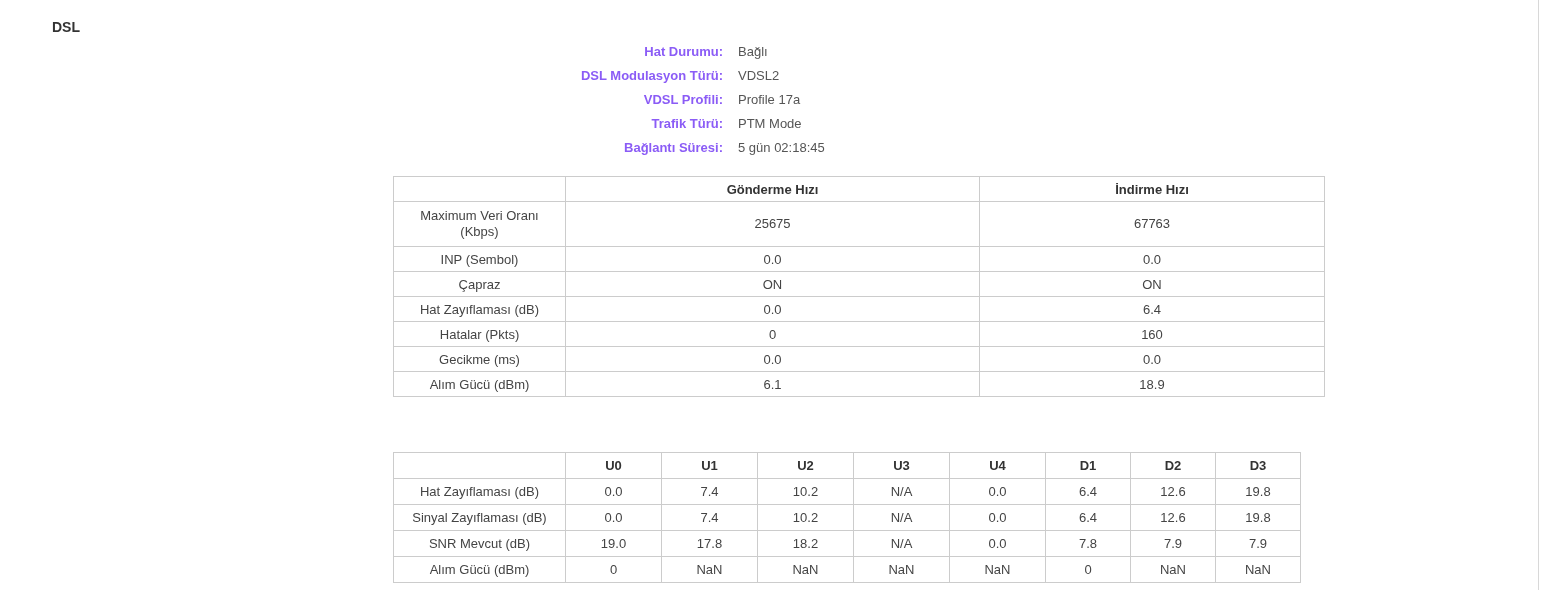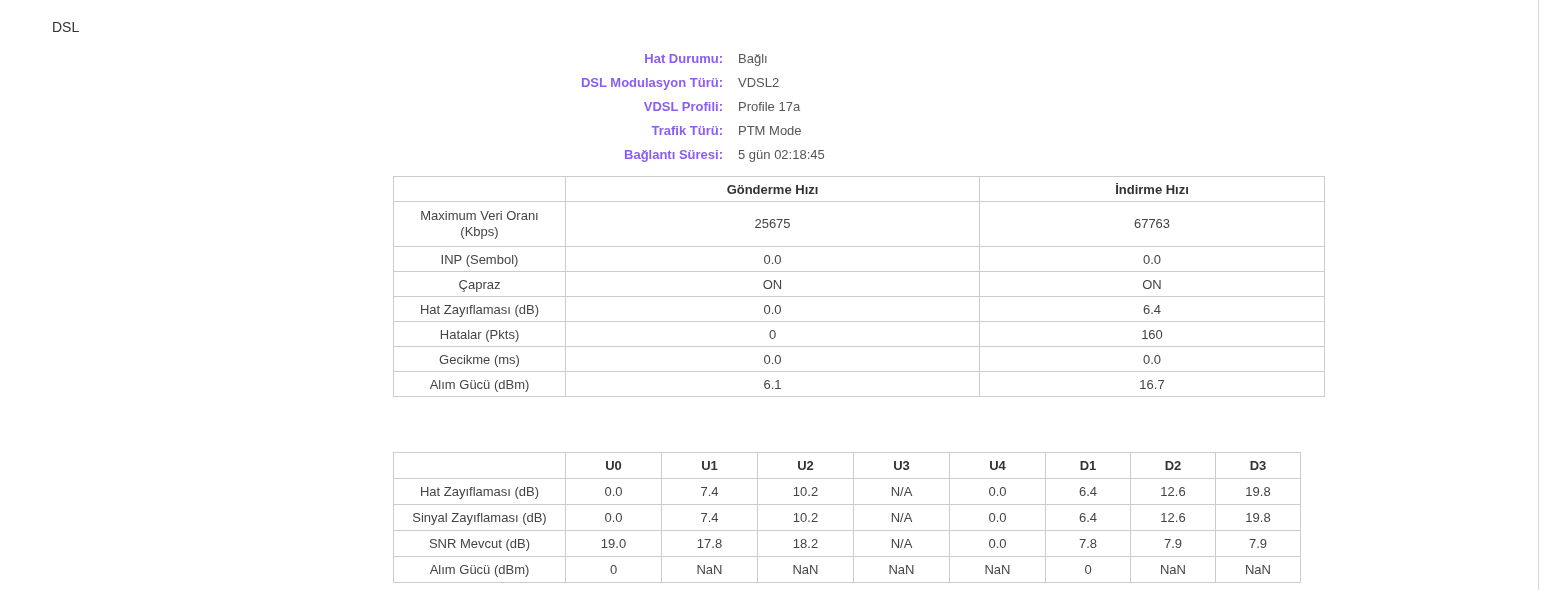--- a/index.html
+++ b/index.html
@@ -14,21 +14,21 @@
     font-size: 13px;
     color: #333333;
     position: relative;
     overflow: hidden;
   }
   .page-title {
     position: absolute;
     left: 33px;
     top: 19px;
     font-size: 14px;
-    font-weight: normal;
+    font-weight: bold;
     color: #333333;
     padding-left: 19px;
   }
   .right-rule {
     position: absolute;
     left: 1538px;
     top: 0;
     width: 1px;
     height: 590px;
     background: #d8d8d8;
@@ -50,21 +50,20 @@
     text-align: right;
     font-weight: bold;
     color: #8b5cf6;
     font-size: 13px;
     padding-right: 0;
   }
   .summary-value {
     padding-left: 15px;
     color: #555555;
     font-size: 13px;
-    margin-top: 7px;
   }
   
   table.grid {
     border-collapse: collapse;
     table-layout: fixed;
     background: #ffffff;
     padding-left: 38px;
   }
   table.grid td, table.grid th {
     border: 1px solid #cccccc;
@@ -182,21 +181,21 @@
       <td>160</td>
     </tr>
     <tr>
       <td class="rowhead">Gecikme (ms)</td>
       <td>0.0</td>
       <td>0.0</td>
     </tr>
     <tr>
       <td class="rowhead">Alım Gücü (dBm)</td>
       <td>6.1</td>
-      <td>16.7</td>
+      <td>18.9</td>
     </tr>
   </tbody>
 </table>
 
 <table class="grid" id="band-table">
   <colgroup>
     <col class="b0">
       <col class="bx">
       <col class="bx">
       <col class="bx">

